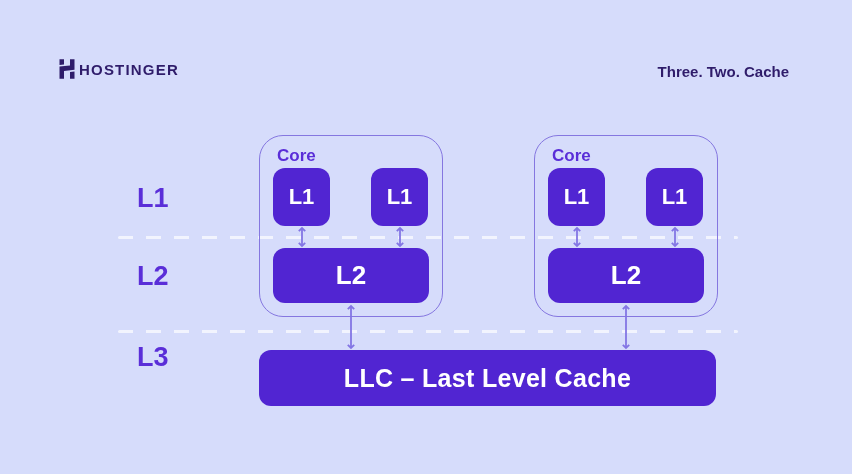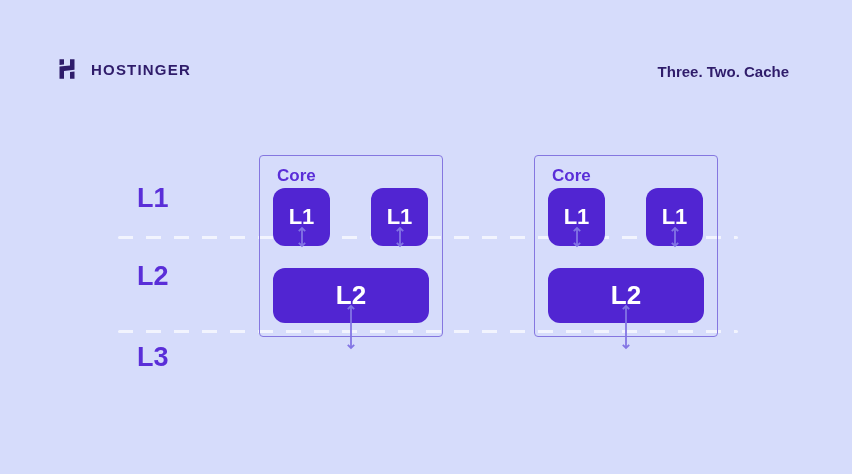--- a/index.html
+++ b/index.html
@@ -4,21 +4,21 @@
 <style>
   html,body{margin:0;padding:0;}
   body{
     width:852px;height:474px;position:relative;overflow:hidden;
     background:#D6DCFB;
     font-family:"Liberation Sans",sans-serif;
   }
   .stage{position:absolute;inset:0;}
 
   
-  .logo{position:absolute;left:55px;top:56px;display:flex;align-items:center;gap:12px;}
+  .logo{position:absolute;left:55px;top:56px;display:flex;align-items:center;}
   .logo-mark{width:24px;height:26px;display:block;}
   .brand-name{color:#2F1C6A;font-weight:bold;font-size:15px;letter-spacing:1.2px;}
   .tagline{position:absolute;right:63px;top:63px;color:#2F1C6A;font-weight:bold;font-size:15px;}
 
   
   .dash-line{
     position:absolute;left:118px;width:620px;height:3px;
     background:repeating-linear-gradient(90deg,#F2F4FE 0 15px,rgba(0,0,0,0) 15px 28px);
     border-radius:2px;
   }
@@ -27,21 +27,21 @@
 
   
   .row-label{position:absolute;left:137px;color:#5A2ED8;font-weight:bold;font-size:27px;}
   .row-label--l1{top:183px;}
   .row-label--l2{top:261px;}
   .row-label--l3{top:342px;}
 
   
   .core{
     position:absolute;top:135px;width:184px;height:182px;
-    border:1.5px solid #8577E0;border-radius:4px;box-sizing:border-box;margin-top:20px;
+    border:1.5px solid #8577E0;border-radius:24px;box-sizing:border-box;
   }
   .core--1{left:259px;}
   .core--2{left:534px;}
   .core-label{position:absolute;left:17px;top:10px;color:#5A2ED8;font-weight:bold;font-size:17px;}
 
   .cache{
     position:absolute;background:#5125D2;border-radius:12px;color:#FFFFFF;font-weight:bold;
     display:flex;align-items:center;justify-content:center;
   }
   .l1{width:57px;height:58px;top:32px;font-size:22px;}
@@ -152,14 +152,15 @@
   <div class="arrow arrow--long arrow--l2">
     <svg width="12" height="48" viewBox="0 0 12 48">
         <g stroke="#8375E4" stroke-width="1.8" fill="none">
           <path d="M6 3v42"></path>
           <path d="M2.8 6.2 6 3l3.2 3.2"></path>
           <path d="M2.8 41.8 6 45l3.2-3.2"></path>
         </g>
       </svg>
   </div>
 
+  <div class="llc">LLC – Last Level Cache</div>
 
 </div>
 
 </body></html>

